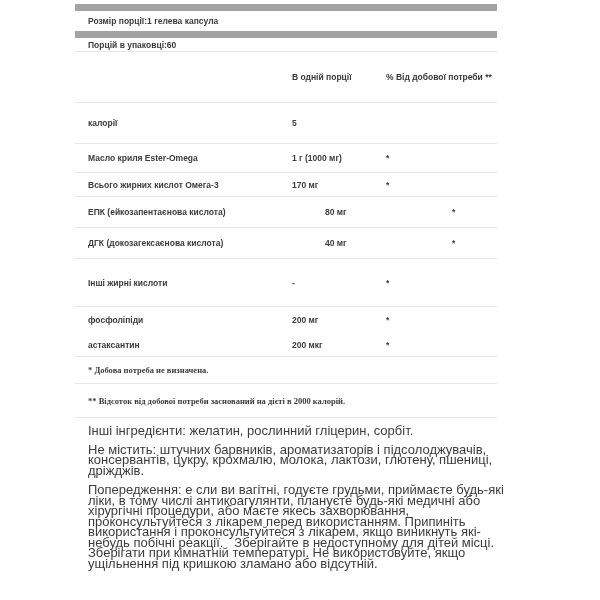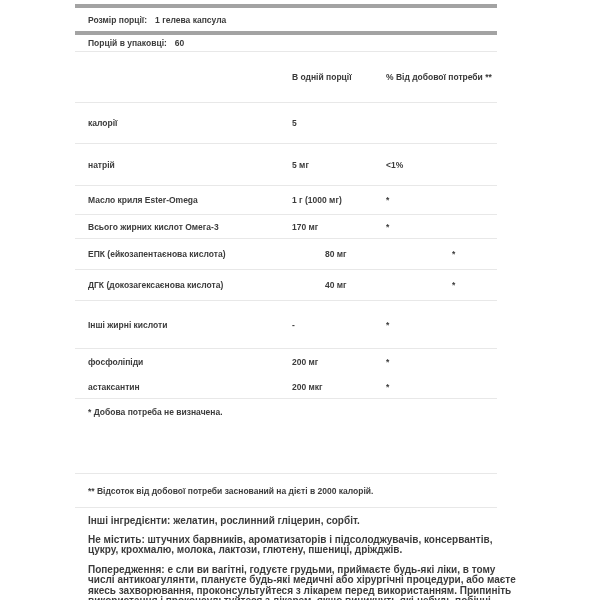--- a/index.html
+++ b/index.html
@@ -22,41 +22,42 @@
   }
   .row {
     display: grid;
     grid-template-columns: 209px 94px 1fr;
     align-items: center;
     border-top: 1px solid #e8e8e8;
     box-sizing: border-box;
   }
   .row > div { padding-left: 13px; box-sizing: border-box; }
   .row > div:nth-child(2), .row > div:nth-child(3) { padding-left: 8px; }
-  .serving { display: flex; gap: 8px; align-items: center; border-top: 4px solid #a3a3a3; padding-left: 13px; box-sizing: border-box; }
+  .serving { display: flex; gap: 0; align-items: center; border-top: 7px solid #a3a3a3; padding-left: 13px; box-sizing: border-box; }
   .h20 { height: 20px; } .h23 { height: 23px; } .h27 { height: 27px; }
   .h29 { height: 29px; } .h24 { height: 24px; } .h31 { height: 31px; gap: 33px; }
-  .h35 { height: 35px; margin-top: 48px; } .h41 { height: 41px; } .h42 { height: 42px; }
+  .h35 { height: 35px; } .h41 { height: 41px; } .h42 { height: 42px; }
   .h45 { height: 45px; } .h48 { height: 48px; } .h51 { height: 51px; }
   .noborder { border-top: none; }
   .bborder { border-bottom: 1px solid #e8e8e8; }
   .head { font-weight: 700; color: #383838; }
   .footnote {
     display: flex;
     align-items: center;
     border-top: 1px solid #e8e8e8;
     padding-left: 13px;
     box-sizing: border-box;
+    font-family: Liberation Serif, serif;
   }
   .paras { margin-top: 6px; padding-left: 13px; width: 430px; }
   .paras p {
     margin: 8px 0 7px 0;
-    font-size: 10px;
+    font-size: 13px;
     line-height: 10.5px;
-    font-weight: 700;
+    font-weight: 400;
     color: #3c3c3c;
     white-space: pre-wrap;
   }
   .paras p.warning { margin-top: 9px; }
 </style>
 </head>
 <body>
 
 <div class="panel">
 
@@ -76,25 +77,20 @@
     <div class="head">% Від добової потреби **</div>
   </div>
 
   <div class="row h41">
     <div>калорії</div>
     <div>5</div>
     <div></div>
   </div>
 
 
-  <div class="row h42">
-    <div>натрій</div>
-    <div>5 мг</div>
-    <div>&lt;1%</div>
-  </div>
 
   <div class="row h29">
     <div>Масло криля Ester-Omega</div>
     <div>1 г (1000 мг)</div>
     <div>*</div>
   </div>
 
   <div class="row h24">
     <div>Всього жирних кислот Омега-3</div>
     <div>170 мг</div>

